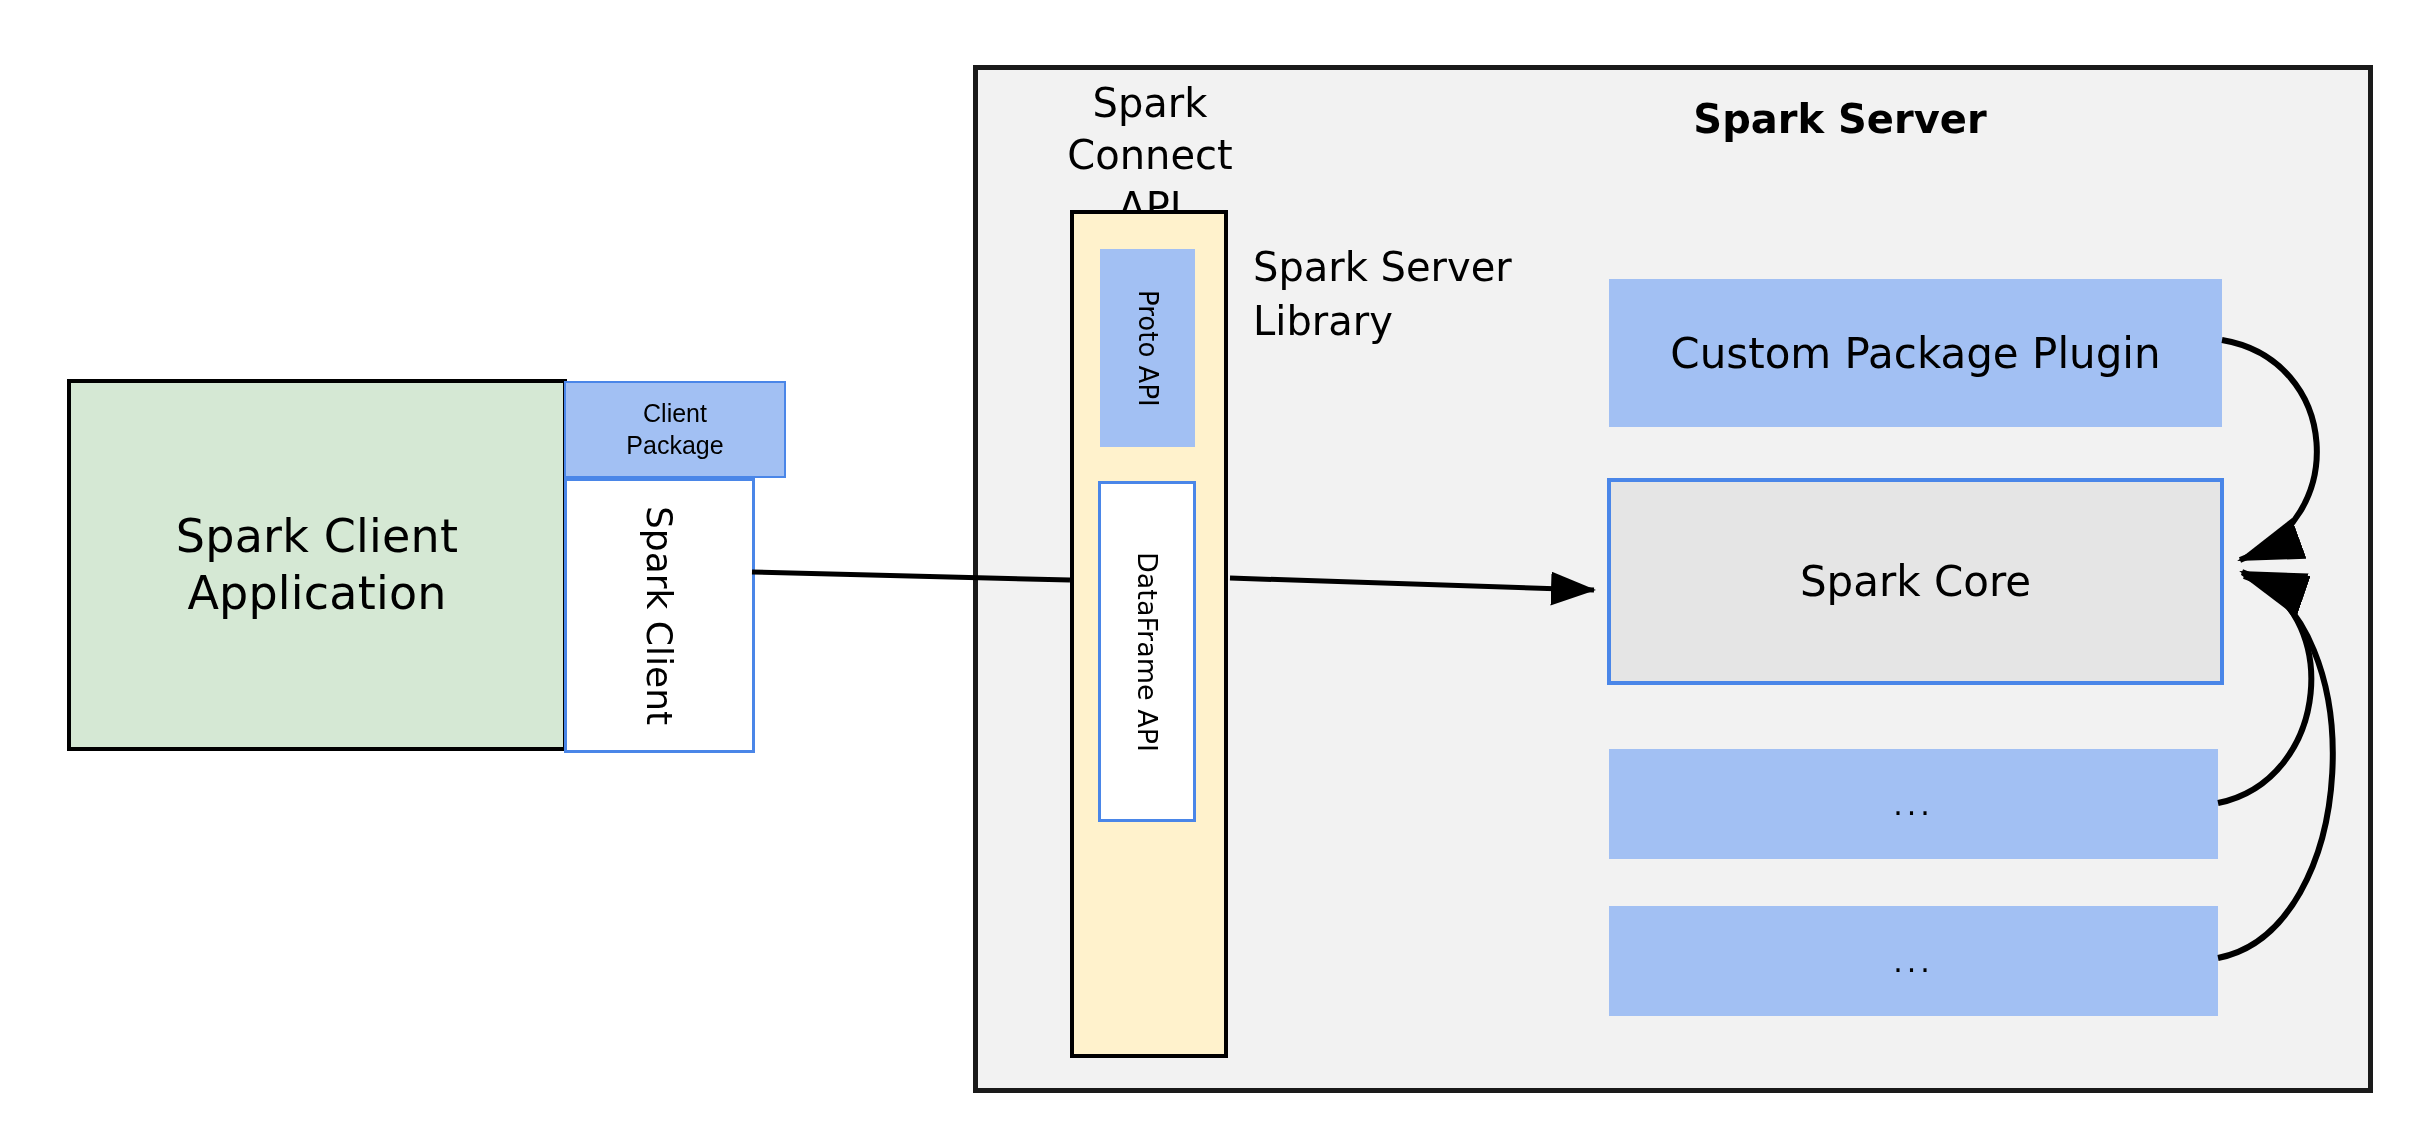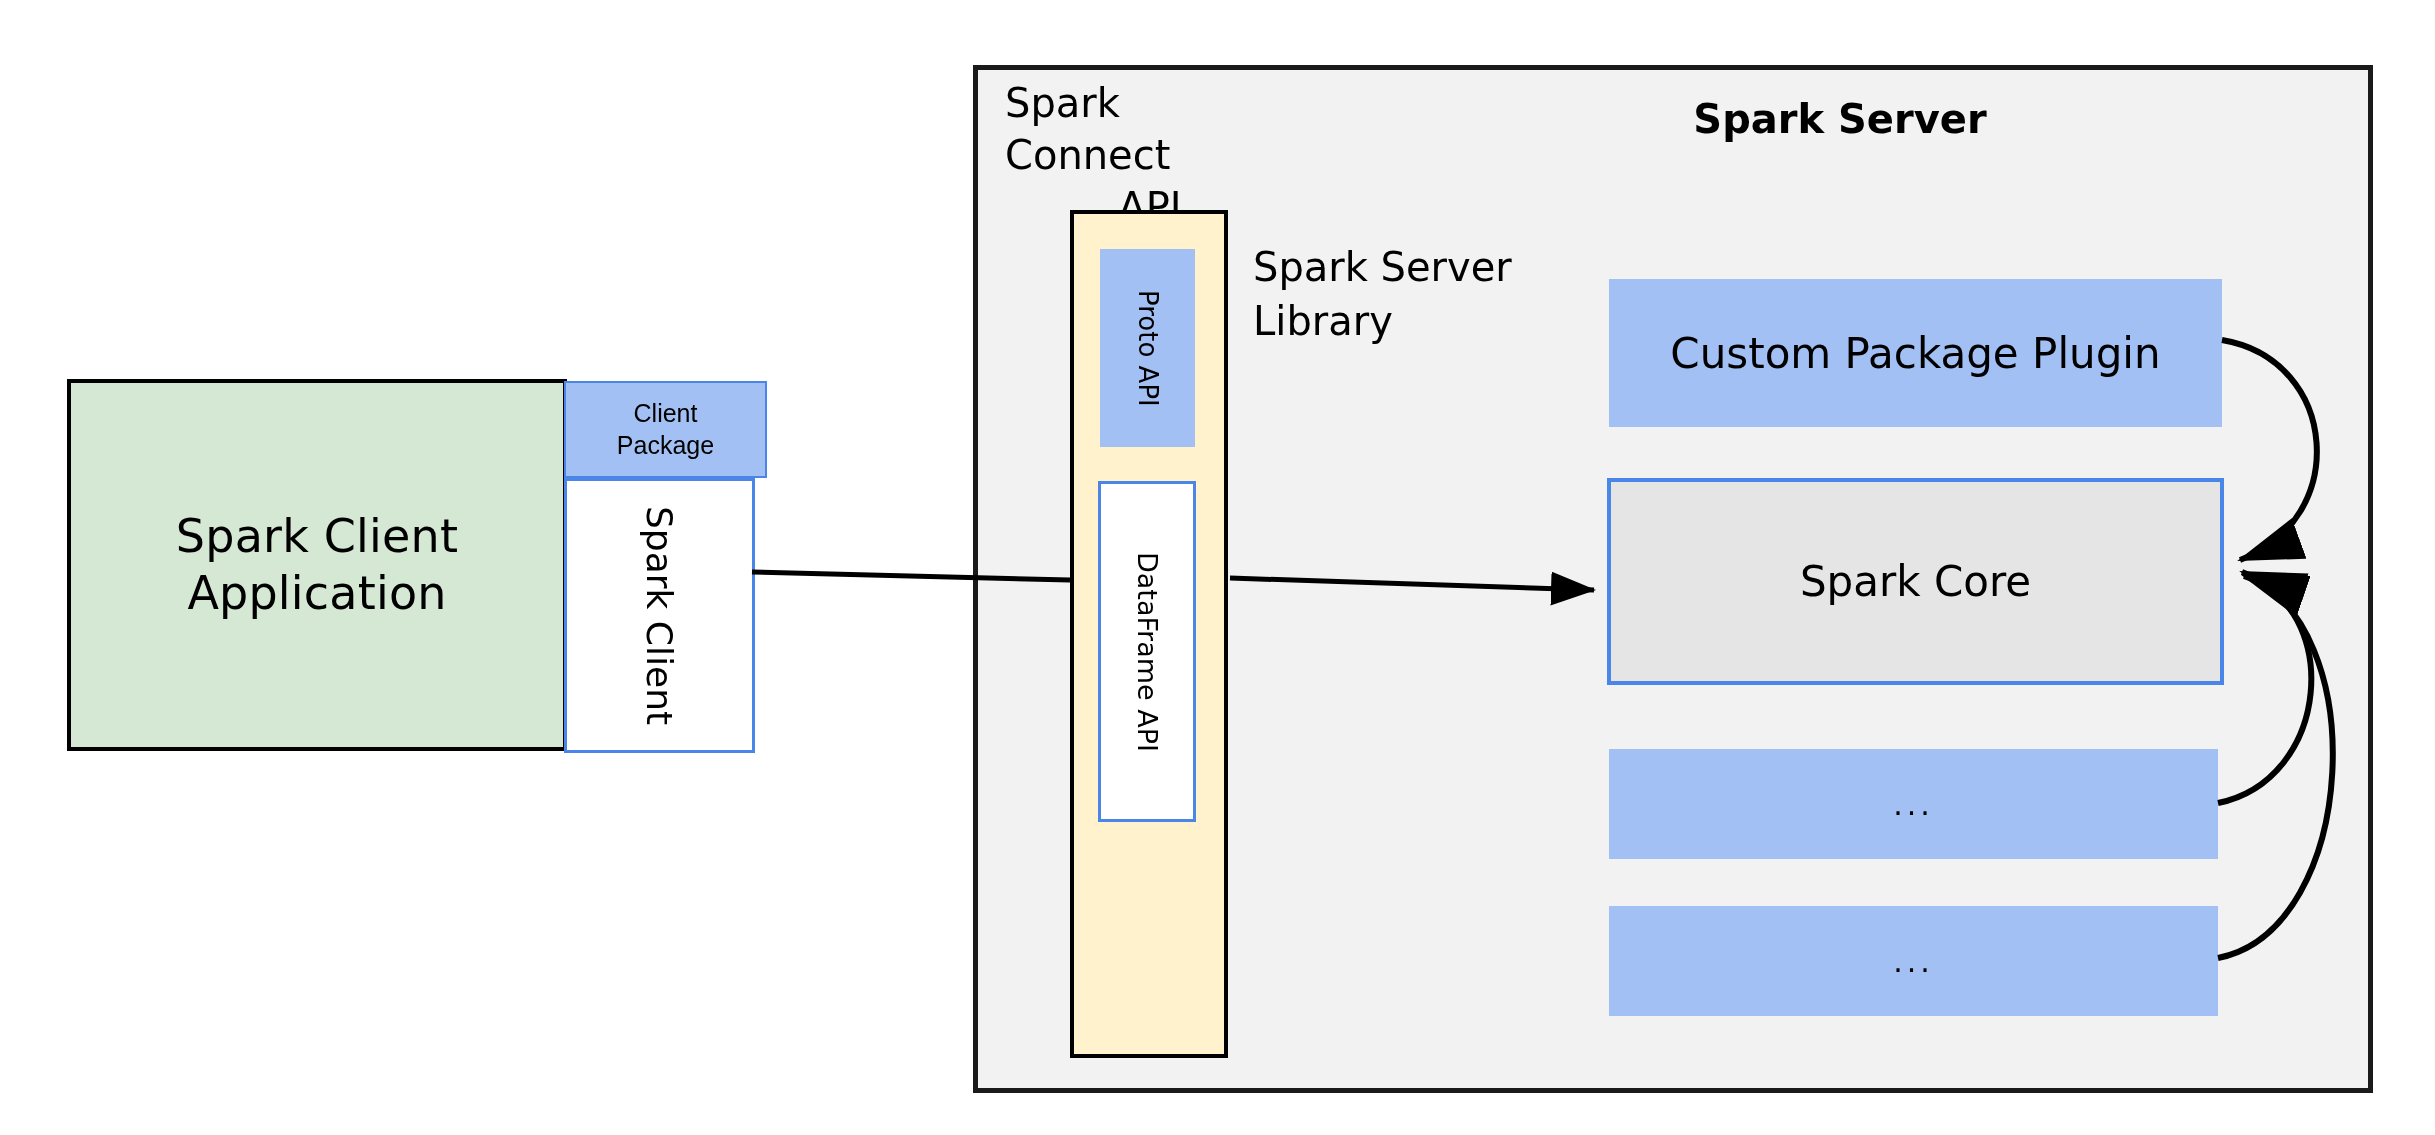--- a/index.html
+++ b/index.html
@@ -37,21 +37,21 @@
     border: 4px solid #000000;
     font-size: 46px;
     line-height: 1.25;
     letter-spacing: 0.2px;
   }
 
   
   #client-package {
     left: 564px;
     top: 381px;
-    width: 203px;
+    width: 222px;
     height: 97px;
     background: #a2c0f3;
     border: 2px solid #4a86e8;
     font-family: "Liberation Sans", sans-serif;
     font-size: 25px;
     line-height: 1.25;
   }
 
   
   #spark-client {
@@ -84,21 +84,21 @@
     left: 1005px;
     top: 65px;
     width: 290px;
     height: 115px;
     font-size: 40px;
     line-height: 1.3;
     flex-direction: column;
     justify-content: flex-start;
     padding-top: 12px;
   }
-  #spark-connect-api-label .l1 { text-align: left; width: 100%; }
+  #spark-connect-api-label .l1 { text-align: center; width: 100%; }
   #spark-connect-api-label .l2 { width: 100%; }
 
   
   #spark-server-title {
     left: 1620px;
     top: 93px;
     width: 440px;
     height: 52px;
     font-weight: bold;
     font-size: 40px;

